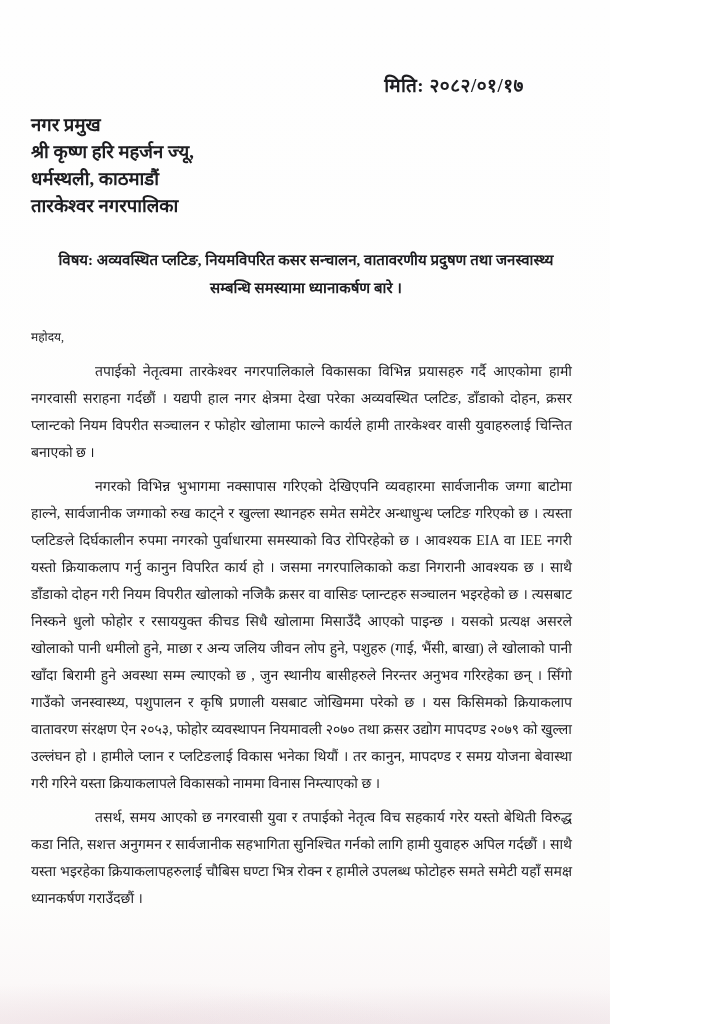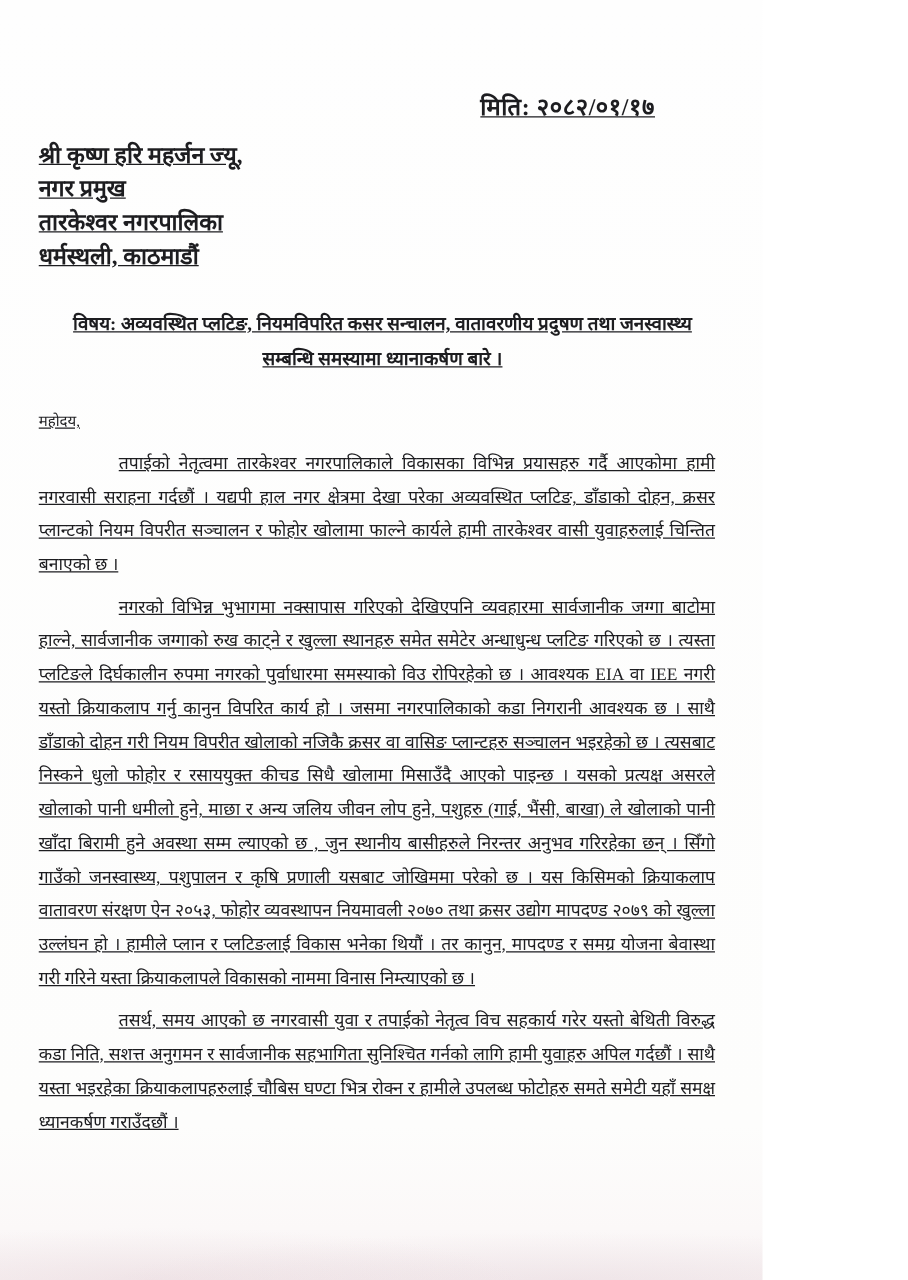--- a/index.html
+++ b/index.html
@@ -14,21 +14,20 @@
   .page {
     position: relative;
     width: 610px;
     height: 1024px;
     color: #1d1d20;
     
     background:
       radial-gradient(ellipse 420px 60px at 20% 100%, rgba(213,186,196,0.22), rgba(213,186,196,0) 70%),
       radial-gradient(ellipse 520px 55px at 75% 100%, rgba(208,186,198,0.20), rgba(208,186,198,0) 70%),
       linear-gradient(180deg, #fefefe 0%, #fdfdfc 88%, #fbf8f8 96%, #f7f0f1 100%);
-    text-decoration: underline;
   }
   .date-line {
     padding-top: 72px;
     padding-right: 86px;
     text-align: right;
     font-weight: 700;
     font-size: 19px;
     letter-spacing: 0.5px;
   }
   .recipient {
@@ -59,24 +58,24 @@
   .para + .para { }
 </style>
 </head>
 <body>
 
 <div class="page">
 
   <div class="date-line">मिति: २०८२/०१/१७</div>
 
   <div class="recipient">
+    <div>नगर प्रमुख</div>
     <div>श्री कृष्ण हरि महर्जन ज्यू,</div>
-    <div>नगर प्रमुख</div>
+    <div>धर्मस्थली, काठमाडौं</div>
     <div>तारकेश्वर नगरपालिका</div>
-    <div>धर्मस्थली, काठमाडौं</div>
   </div>
 
   <div class="subject">विषय: अव्यवस्थित प्लटिङ, नियमविपरित कसर सन्चालन, वातावरणीय प्रदुषण तथा जनस्वास्थ्य सम्बन्धि समस्यामा ध्यानाकर्षण बारे ।</div>
 
   <div class="salutation">महोदय,</div>
 
   <p class="para">तपाईको नेतृत्वमा तारकेश्वर नगरपालिकाले विकासका विभिन्न प्रयासहरु गर्दै आएकोमा हामी नगरवासी सराहना गर्दछौं । यद्यपी हाल नगर क्षेत्रमा देखा परेका अव्यवस्थित प्लटिङ, डाँडाको दोहन, क्रसर प्लान्टको नियम विपरीत सञ्चालन र फोहोर खोलामा फाल्ने कार्यले हामी तारकेश्वर वासी युवाहरुलाई चिन्तित बनाएको छ ।</p>
 
   <p class="para">नगरको विभिन्न भुभागमा नक्सापास गरिएको देखिएपनि व्यवहारमा सार्वजानीक जग्गा बाटोमा हाल्ने, सार्वजानीक जग्गाको रुख काट्ने र खुल्ला स्थानहरु समेत समेटेर अन्धाधुन्ध प्लटिङ गरिएको छ । त्यस्ता प्लटिङले दिर्घकालीन रुपमा नगरको पुर्वाधारमा समस्याको विउ रोपिरहेको छ । आवश्यक EIA वा IEE नगरी यस्तो क्रियाकलाप गर्नु कानुन विपरित कार्य हो । जसमा नगरपालिकाको कडा निगरानी आवश्यक छ । साथै डाँडाको दोहन गरी नियम विपरीत खोलाको नजिकै क्रसर वा वासिङ प्लान्टहरु सञ्चालन भइरहेको छ । त्यसबाट निस्कने धुलो फोहोर र रसाययुक्त कीचड सिधै खोलामा मिसाउँदै आएको पाइन्छ । यसको प्रत्यक्ष असरले खोलाको पानी धमीलो हुने, माछा र अन्य जलिय जीवन लोप हुने, पशुहरु (गाई, भैंसी, बाखा) ले खोलाको पानी खाँदा बिरामी हुने अवस्था सम्म ल्याएको छ , जुन स्थानीय बासीहरुले निरन्तर अनुभव गरिरहेका छन् । सिँगो गाउँको जनस्वास्थ्य, पशुपालन र कृषि प्रणाली यसबाट जोखिममा परेको छ । यस किसिमको क्रियाकलाप वातावरण संरक्षण ऐन २०५३, फोहोर व्यवस्थापन नियमावली २०७० तथा क्रसर उद्योग मापदण्ड २०७९ को खुल्ला उल्लंघन हो । हामीले प्लान र प्लटिङलाई विकास भनेका थियौं । तर कानुन, मापदण्ड र समग्र योजना बेवास्था गरी गरिने यस्ता क्रियाकलापले विकासको नाममा विनास निम्त्याएको छ ।</p>
 

